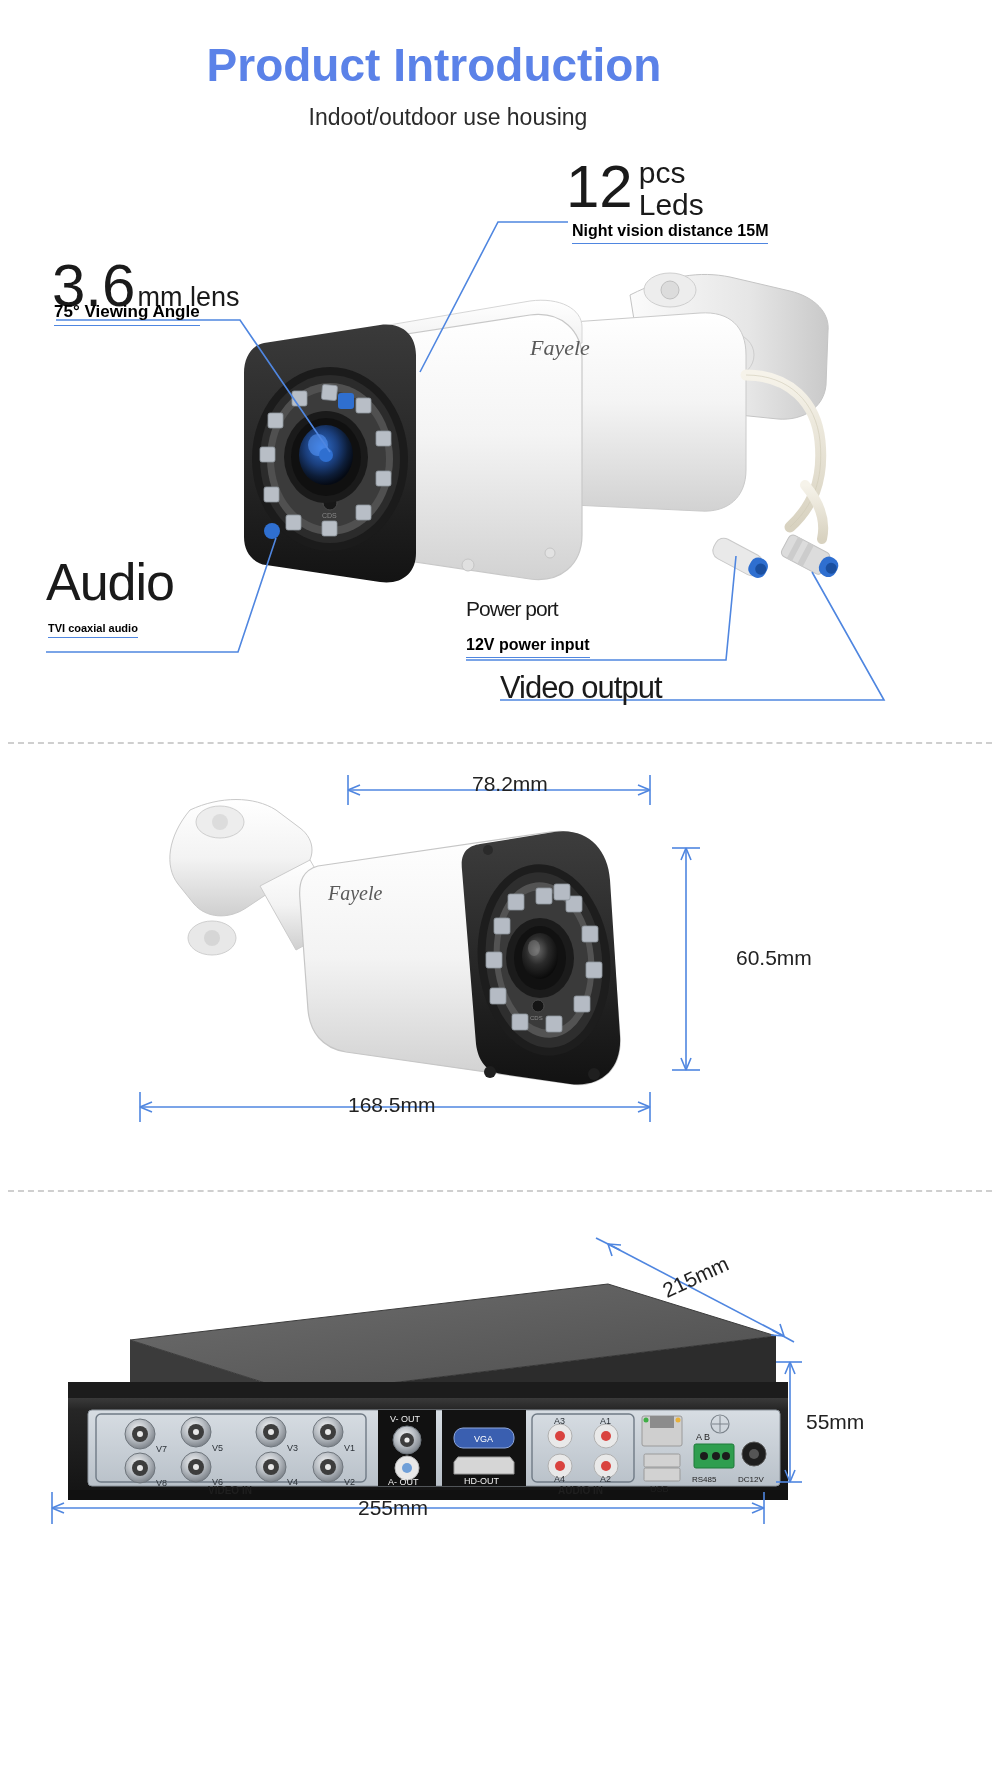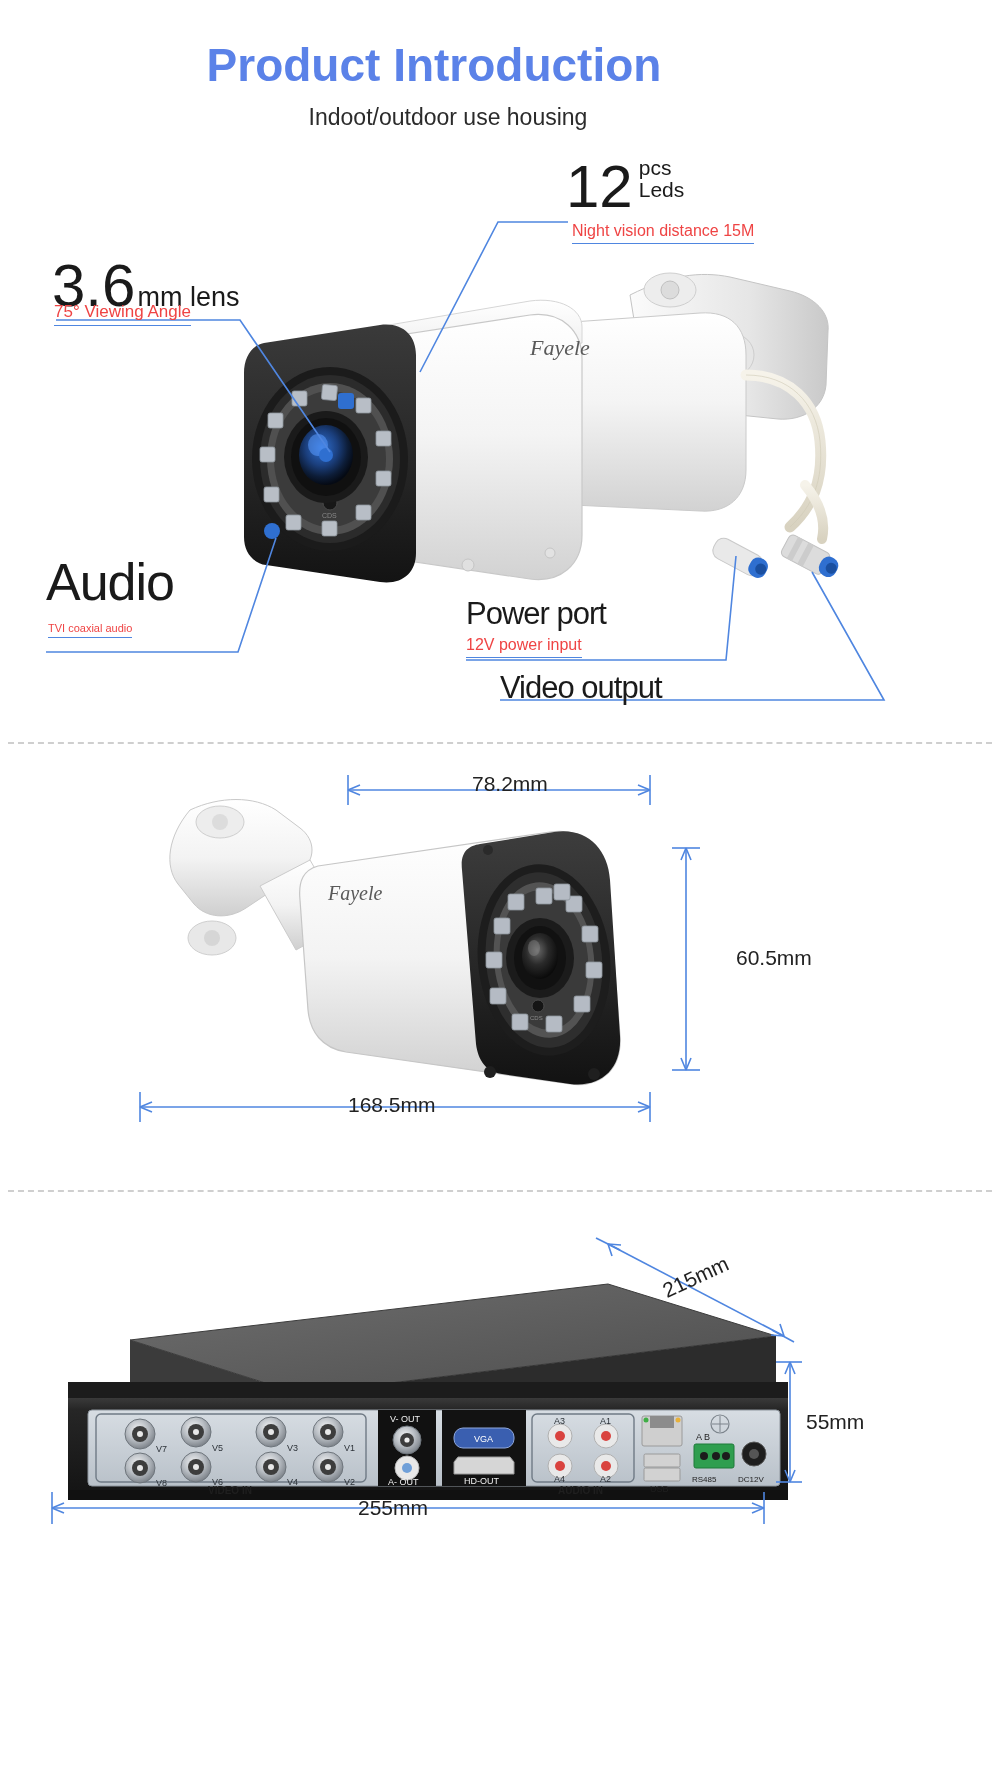--- a/index.html
+++ b/index.html
@@ -24,23 +24,23 @@
   }
   .subtitle {
     position:absolute; left:0; top:104px; width:896px;
     text-align:center; font-size:23px; color:#2b2b2b; font-weight:400;
   }
 
   
   .anno { position:absolute; white-space:nowrap; }
   .anno .big { font-size:52px; font-weight:300; letter-spacing:-1px; line-height:1; }
   .anno .num { font-size:60px; font-weight:300; line-height:1; }
-  .anno .sup { font-size:21px; font-weight:300; line-height:1.05; display:inline-block; vertical-align:top; }
+  .anno .sup { font-size:30px; font-weight:300; line-height:1.05; display:inline-block; vertical-align:top; }
   .anno .med { font-size:27px; font-weight:300; }
-  .anno .small { font-size:16px; font-weight:400; color:#ef4444; }
+  .anno .small { font-size:16px; font-weight:700; color:#000000; }
   .anno .uline { border-bottom:1.6px solid #4f86e0; padding-bottom:3px; display:inline-block; }
 
   
   .overlay { position:absolute; left:0; top:0; width:1000px; height:1791px; pointer-events:none; }
 
   
   .sep { position:absolute; left:8px; width:984px; height:0;
          border-top:2px dashed #cfcfcf; }
 
   
@@ -201,21 +201,21 @@
   </div>
 
   <div class="anno" style="left:46px; top:556px;">
     <span class="big">Audio</span>
   </div>
   <div class="anno" style="left:48px; top:618px;">
     <span class="small uline" style="font-size:11px;">TVI coaxial audio</span>
   </div>
 
   <div class="anno" style="left:466px; top:598px;">
-    <span class="big" style="font-size:31px;">Power port</span>
+    <span class="big" style="font-size:21px;">Power port</span>
   </div>
   <div class="anno" style="left:466px; top:636px;">
     <span class="small uline" style="font-size:16px;">12V power input</span>
   </div>
 
   <div class="anno" style="left:500px; top:672px;">
     <span class="big" style="font-size:31px;">Video output</span>
   </div>
 
   <div class="sep" style="top:742px;"></div>

